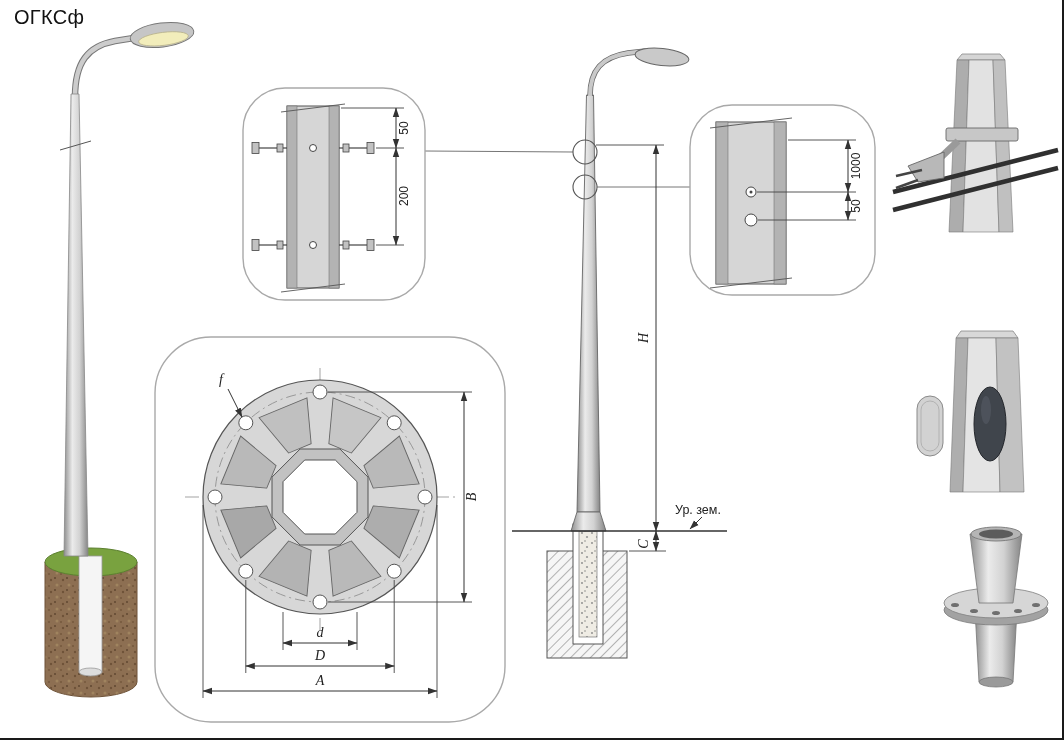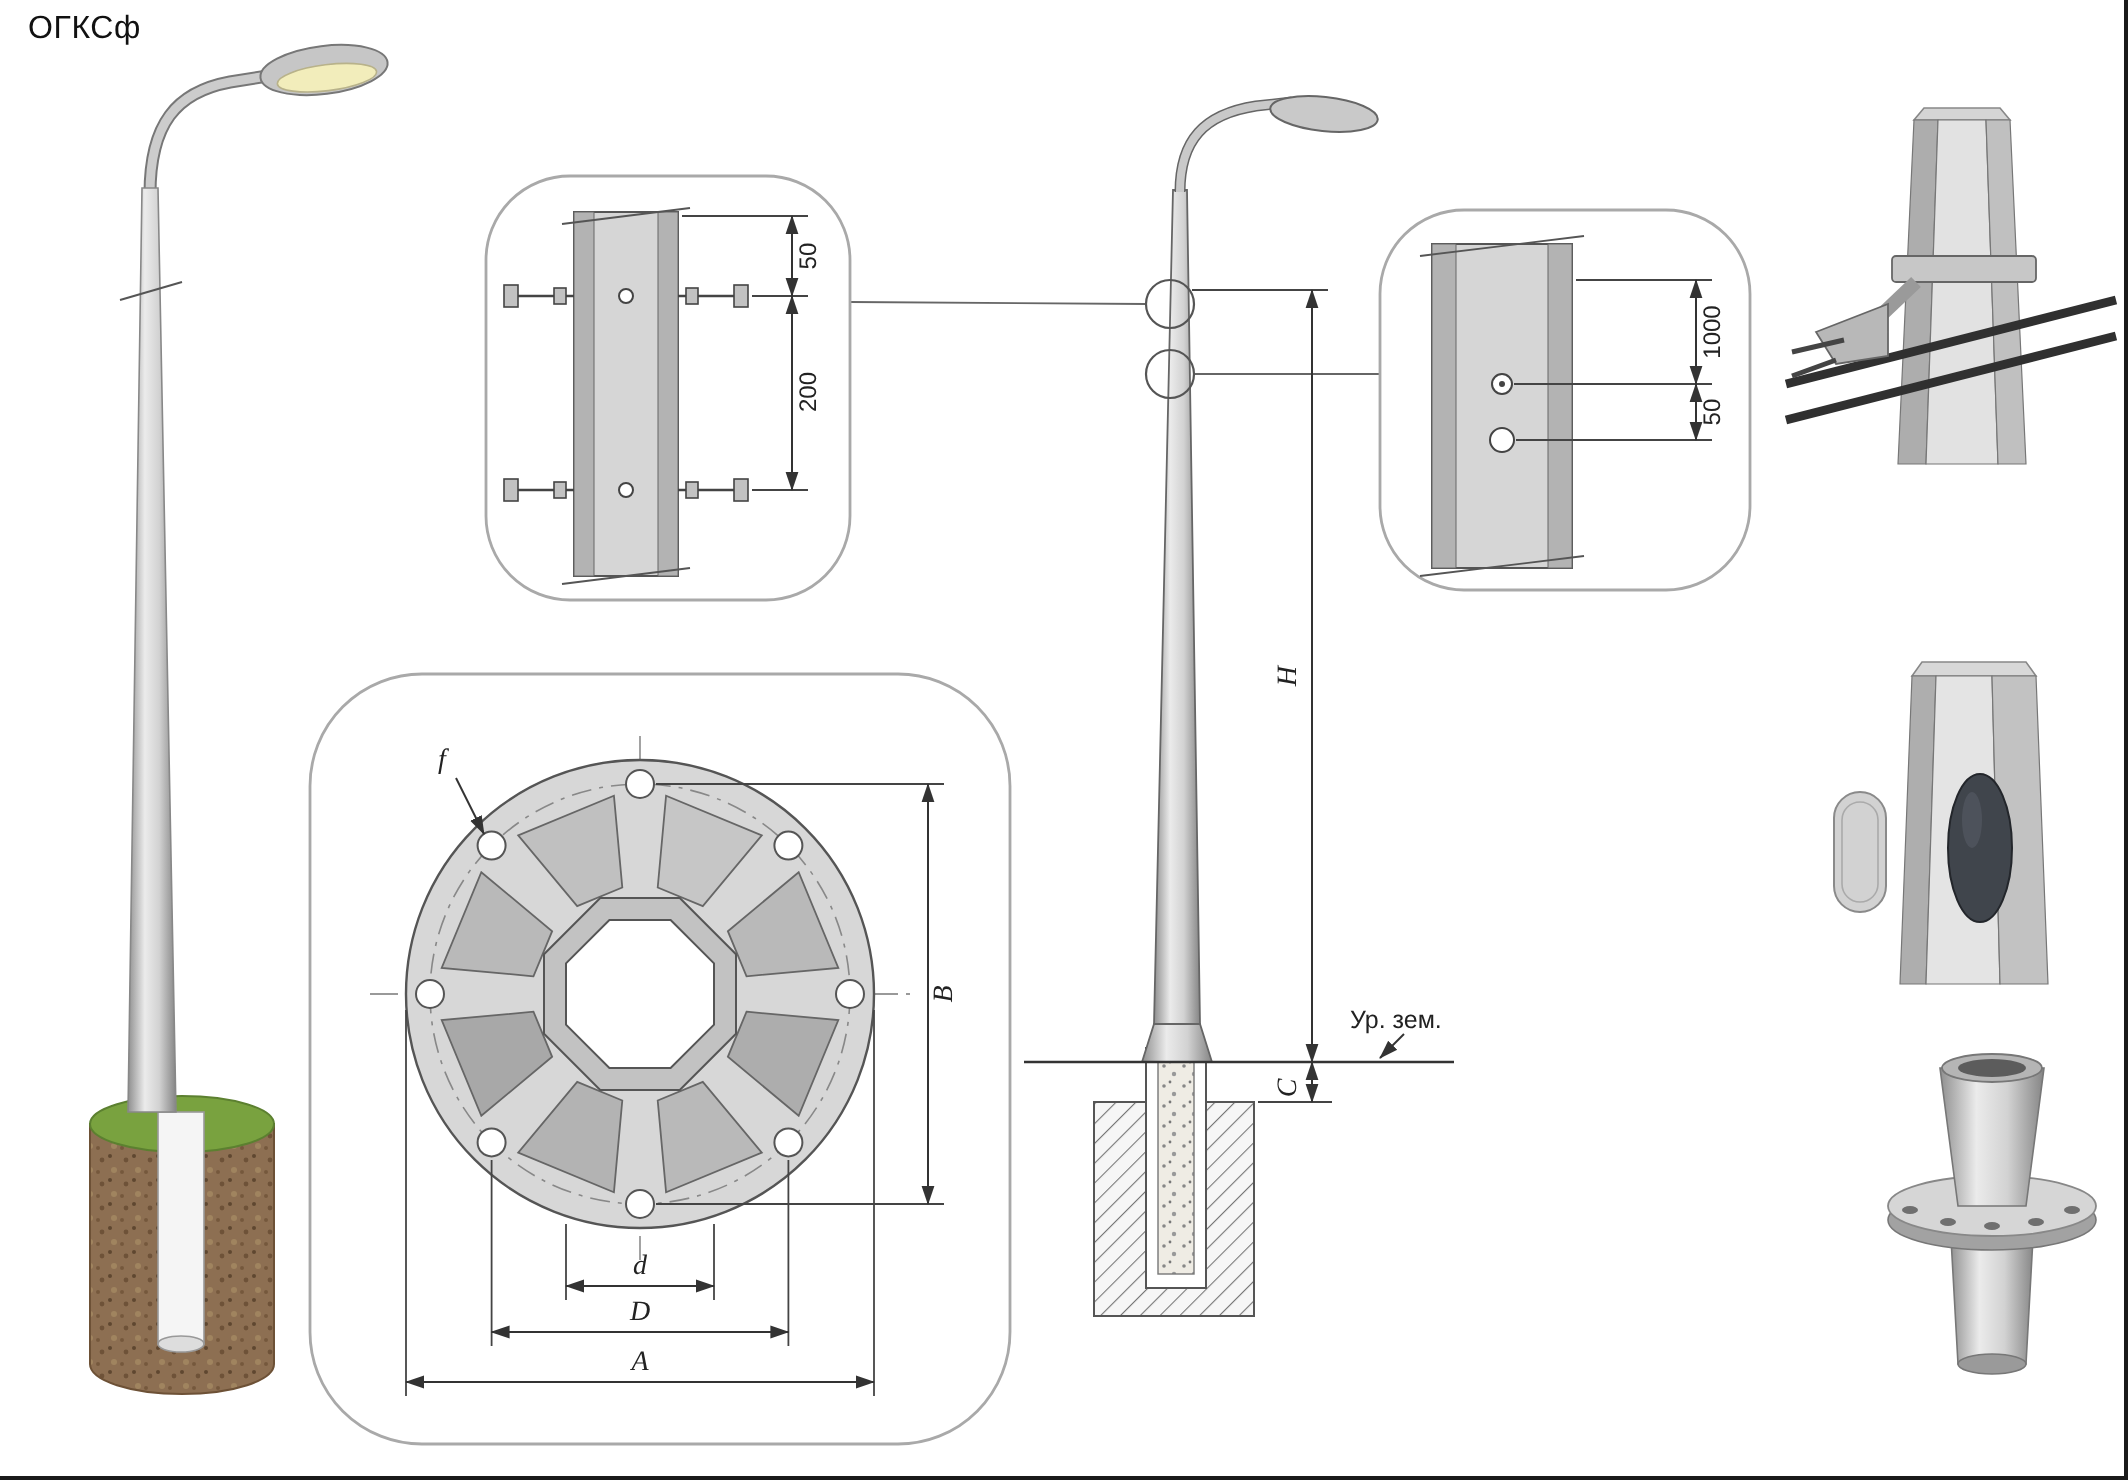--- a/index.html
+++ b/index.html
@@ -1,19 +1,19 @@
 <!DOCTYPE html>
 <html><head>
 <meta charset="utf-8">
 <style>
   html,body{margin:0;padding:0;background:#fff;}
   #page{position:relative;width:1064px;height:740px;background:#ffffff;overflow:hidden;
         box-sizing:border-box;border-right:2px solid #1a1a1a;border-bottom:2px solid #1a1a1a;
         font-family:"Liberation Sans",sans-serif;}
-  #title{position:absolute;left:14px;top:6px;font-size:16px;color:#111;letter-spacing:.3px;}
+  #title{position:absolute;left:14px;top:6px;font-size:20px;color:#111;letter-spacing:.3px;}
   svg{position:absolute;left:0;top:0;}
   .dimN{font-family:"Liberation Sans",sans-serif;font-size:12px;fill:#222;}
   .dimL{font-family:"Liberation Serif",serif;font-style:italic;font-size:14px;fill:#222;}
   .lbl{font-family:"Liberation Sans",sans-serif;font-size:12.5px;fill:#222;}
   .dim{stroke:#333;stroke-width:1;fill:none;}
   .ext{stroke:#444;stroke-width:0.9;fill:none;}
   .cl{stroke:#999;stroke-width:0.9;fill:none;stroke-dasharray:14 4 3 4;}
   .callout{fill:#fff;stroke:#a9a9a9;stroke-width:1.4;}
 </style>
 </head>

